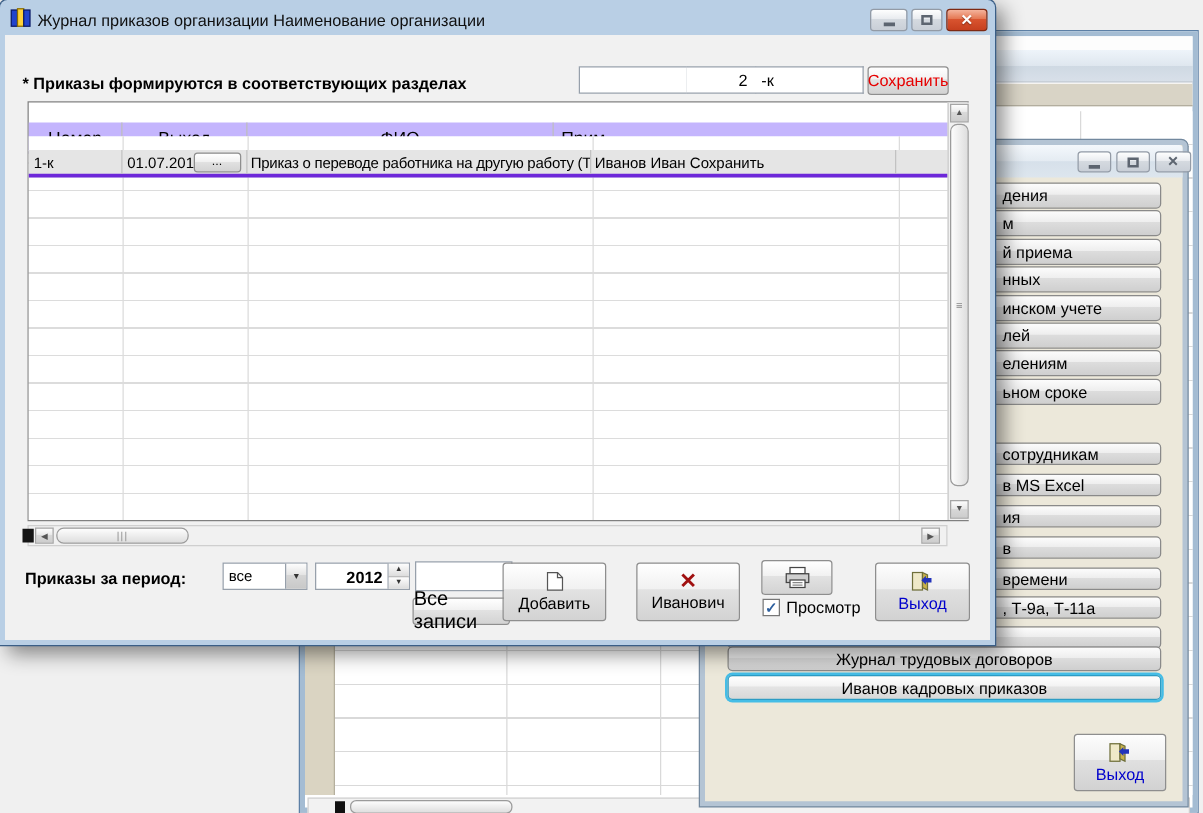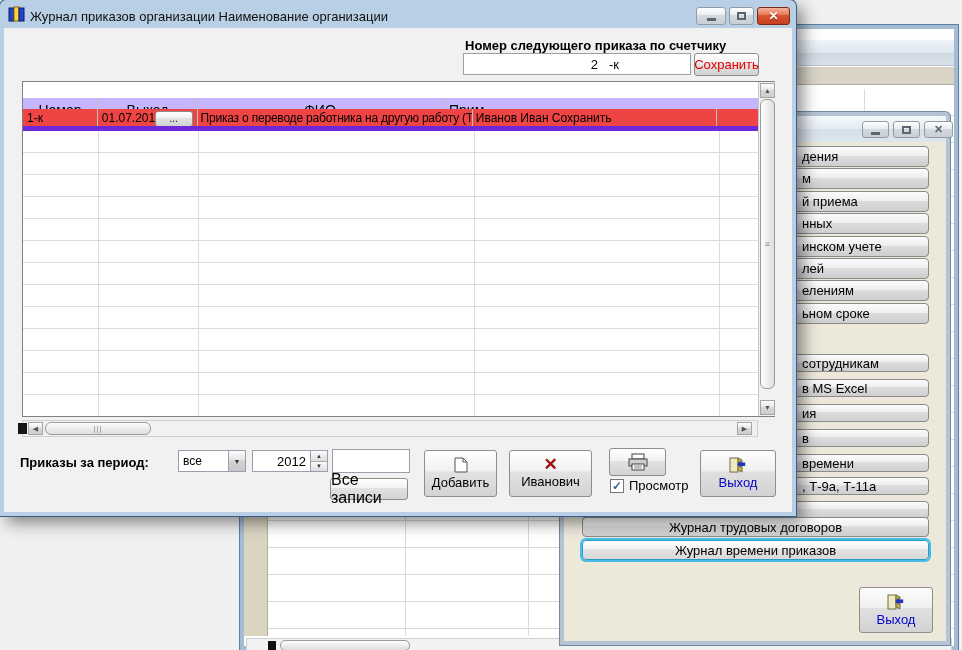--- a/index.html
+++ b/index.html
@@ -70,21 +70,21 @@
   .fw-close .xmark { color:#fff; font-size:12px; font-weight:bold; text-shadow:0 1px 1px #7e2912; }
 
   
   #grid { left:22px; top:81px; width:753px; height:336px; background:#fff; border:1px solid #808080; }
   #grid .hdr { left:0; top:16px; width:100%; height:25px; display:flex; border-bottom:2px solid #2c2c2c; background:#c4b5fd; }
   #grid .hdr .hc { font-size:14px; color:#000; display:flex; align-items:center; justify-content:center;
     border-right:1px solid #bdbdbd; overflow:hidden; white-space:nowrap; }
   #grid .bodyrows { left:0; top:27px; width:100%; height:307px;
     background:repeating-linear-gradient(to bottom, #ffffff 0 21px, #dcdcdc 21px 22px); }
   #grid .vline { top:27px; width:1px; height:307px; background:#dcdcdc; }
-  #grid .row1 { left:0; top:27px; width:100%; height:22px; display:flex; background:#ef4444; border-bottom:5px solid #6d28d9; }
+  #grid .row1 { left:0; top:38px; width:100%; height:22px; display:flex; background:#e5e5e5; border-bottom:3px solid #6d28d9; }
   #grid .row1 .rc { font-size:12px; color:#000; display:flex; align-items:center;
     border-right:1px solid #c2c2c2; overflow:hidden; white-space:nowrap; padding-left:4px; position:relative; }
   #grid .name-cell { font-size:11.5px; letter-spacing:-0.2px; }
   .dots-btn { position:absolute; right:4px; top:2px; width:38px; height:16px; font-size:10px; line-height:8px; }
 
   
   .sb-arrow { background:linear-gradient(#fdfdfd,#e8e8e8 45%,#d9d9d9 46%,#cdcdcd); border:1px solid #a5a5a5;
     display:flex; align-items:center; justify-content:center; font-size:7px; color:#555; }
   #vscroll { left:735px; top:0px; width:18px; height:334px; background:#f1f1f1; border-left:1px solid #c8c8c8; }
   #vscroll .thumb { left:1px; top:17px; width:15px; height:290px; border:1px solid #9b9b9b; border-radius:6px;
@@ -96,21 +96,21 @@
     color:#8a8a8a; font-size:8px; letter-spacing:1px; }
   #hscroll .blacksq { left:-5px; top:2px; width:9px; height:11px; background:#151515; }
 
   
   .combo { display:flex; }
   .combo .val { flex:1; font-size:12px; padding:3px 0 0 4px; }
   .combo .drop { width:17px; border-left:1px solid #97a0ab;
     background:linear-gradient(#fdfdfd,#e4e4e4 45%,#d5d5d5 46%,#c8c8c8);
     display:flex; align-items:center; justify-content:center; font-size:7px; color:#333; }
   .spin { display:flex; }
-  .spin .val { flex:1; font-size:13px; text-align:right; padding:3px 4px 0 0; }
+  .spin .val { flex:1; font-size:13px; text-align:right; padding:3px 4px 0 0;font-weight:bold; }
   .spin .btns { width:17px; display:flex; flex-direction:column; border-left:1px solid #97a0ab; }
   .spin .btns div { flex:1; display:flex; align-items:center; justify-content:center; font-size:6px; color:#333;
     background:linear-gradient(#fdfdfd,#dcdcdc); border-bottom:1px solid #aaa; }
   .spin .btns div:last-child { border-bottom:none; }
   .bigbtn { flex-direction:column; gap:2px; }
   .chk { width:14px; height:14px; background:#fff; border:1px solid #777; display:flex; align-items:center;
     justify-content:center; font-size:12px; font-weight:bold; color:#2d5f9e; }
   .redx { color:#a01010; font-size:17px; font-weight:bold; line-height:14px; }
   .savebtn { color:#e60000; }
   .preview-row { display:flex; align-items:center; gap:5px; }
@@ -158,21 +158,21 @@
 
   <div class="abs pbtn clip" style="top:238px;height:18px">сотрудникам</div>
   <div class="abs pbtn clip" style="top:263px;height:18px">в MS Excel</div>
   <div class="abs pbtn clip" style="top:288px;height:18px">ия</div>
   <div class="abs pbtn clip" style="top:313px;height:18px">в</div>
   <div class="abs pbtn clip" style="top:338px;height:18px">времени</div>
   <div class="abs pbtn clip" style="top:361px;height:18px">, Т-9а, Т-11а</div>
   <div class="abs pbtn clip" style="top:385px;height:18px"></div>
 
   <div class="abs pbtn center" style="top:401px;height:20px">Журнал трудовых договоров</div>
-  <div class="abs pbtn center focused" style="top:424px;height:20px">Журнал времени приказов</div>
+  <div class="abs pbtn center focused" style="top:424px;height:20px">Иванов кадровых приказов</div>
 
   <div class="abs exitbtn" style="left:295px;top:471px;width:74px;height:46px">
     <svg width="18" height="16" viewBox="0 0 18 16">
       <rect x="1" y="1" width="8" height="14" fill="#efe9c8" stroke="#6f6f3a"></rect>
       <path d="M9 1 L13 3 V15 L9 13 Z" fill="#c9b24a" stroke="#6f6f3a"></path>
       <path d="M17 5 L12 5 L12 3 L8 7 L12 11 L12 9 L17 9 Z" fill="#2233bb" transform="scale(0.9) translate(1,1)"></path>
     </svg>
     <span class="lbl">Выход</span>
   </div>
 </div>
@@ -190,26 +190,26 @@
     </div>
   <div class="abs wbtn" style="left:729px;top:7px;width:25px;height:18px">
       <span class="maxsq"></span>
     </div>
   <div class="abs wbtn fw-close" style="left:757px;top:7px;width:33px;height:18px">
       <span class="xmark">✕</span>
     </div>
 
   <div class="abs fw-client"></div>
 
-  <div class="abs bold13" style="left:465px;top:38px">Номер следующего приказа по счетчику</div>
   <div class="abs fieldbox" style="left:463px;top:53px;width:87px;height:22px;font-size:13px"></div>
   <div class="abs fieldbox" style="left:549px;top:53px;width:56px;height:22px;font-size:13px;text-align:right;padding:3px 6px 0 0;border-left:none">2</div>
   <div class="abs fieldbox" style="left:604px;top:53px;width:87px;height:22px;font-size:13px;padding:3px 0 0 5px;border-left:none">-к</div>
   <div class="abs btn savebtn" style="left:694px;top:53px;width:65px;height:23px">Сохранить</div>
 
+  <div class="abs bold13" style="left:18px;top:59px">* Приказы формируются в соответствующих разделах</div>
 
   <div id="grid" class="abs">
     <div class="hdr abs">
       <div class="hc" style="width:75px">Номер</div>
       <div class="hc" style="width:100px">Выход</div>
       <div class="hc" style="width:245px">ФИО</div>
       <div class="hc" style="width:57px;justify-content:flex-start;padding-left:6px;border-right:none">Прим</div>
     </div>
 
     <div class="abs bodyrows"></div>
@@ -251,21 +251,21 @@
   <div class="abs fieldbox spin" style="left:252px;top:450px;width:76px;height:22px">
     <div class="val">2012</div>
     <div class="btns">
       <div>▲</div>
       <div>▼</div>
     </div>
   </div>
   <div class="abs fieldbox" style="left:332px;top:449px;width:78px;height:24px"></div>
   <div class="abs btn" style="left:330px;top:478px;width:78px;height:22px;font-size:16px">Все записи</div>
 
-  <div class="abs btn bigbtn" style="left:424px;top:450px;width:73px;height:47px">
+  <div class="abs btn bigbtn" style="left:402px;top:450px;width:83px;height:47px">
     <svg width="14" height="16" viewBox="0 0 14 16">
       <path d="M1 1 H9 L13 5 V15 H1 Z" fill="#ffffff" stroke="#555"></path>
       <path d="M9 1 L9 5 L13 5" fill="none" stroke="#555"></path>
     </svg>
     <span>Добавить</span>
   </div>
   <div class="abs btn bigbtn" style="left:509px;top:450px;width:83px;height:47px">
     <span class="redx">✕</span>
     <span>Иванович</span>
   </div>

